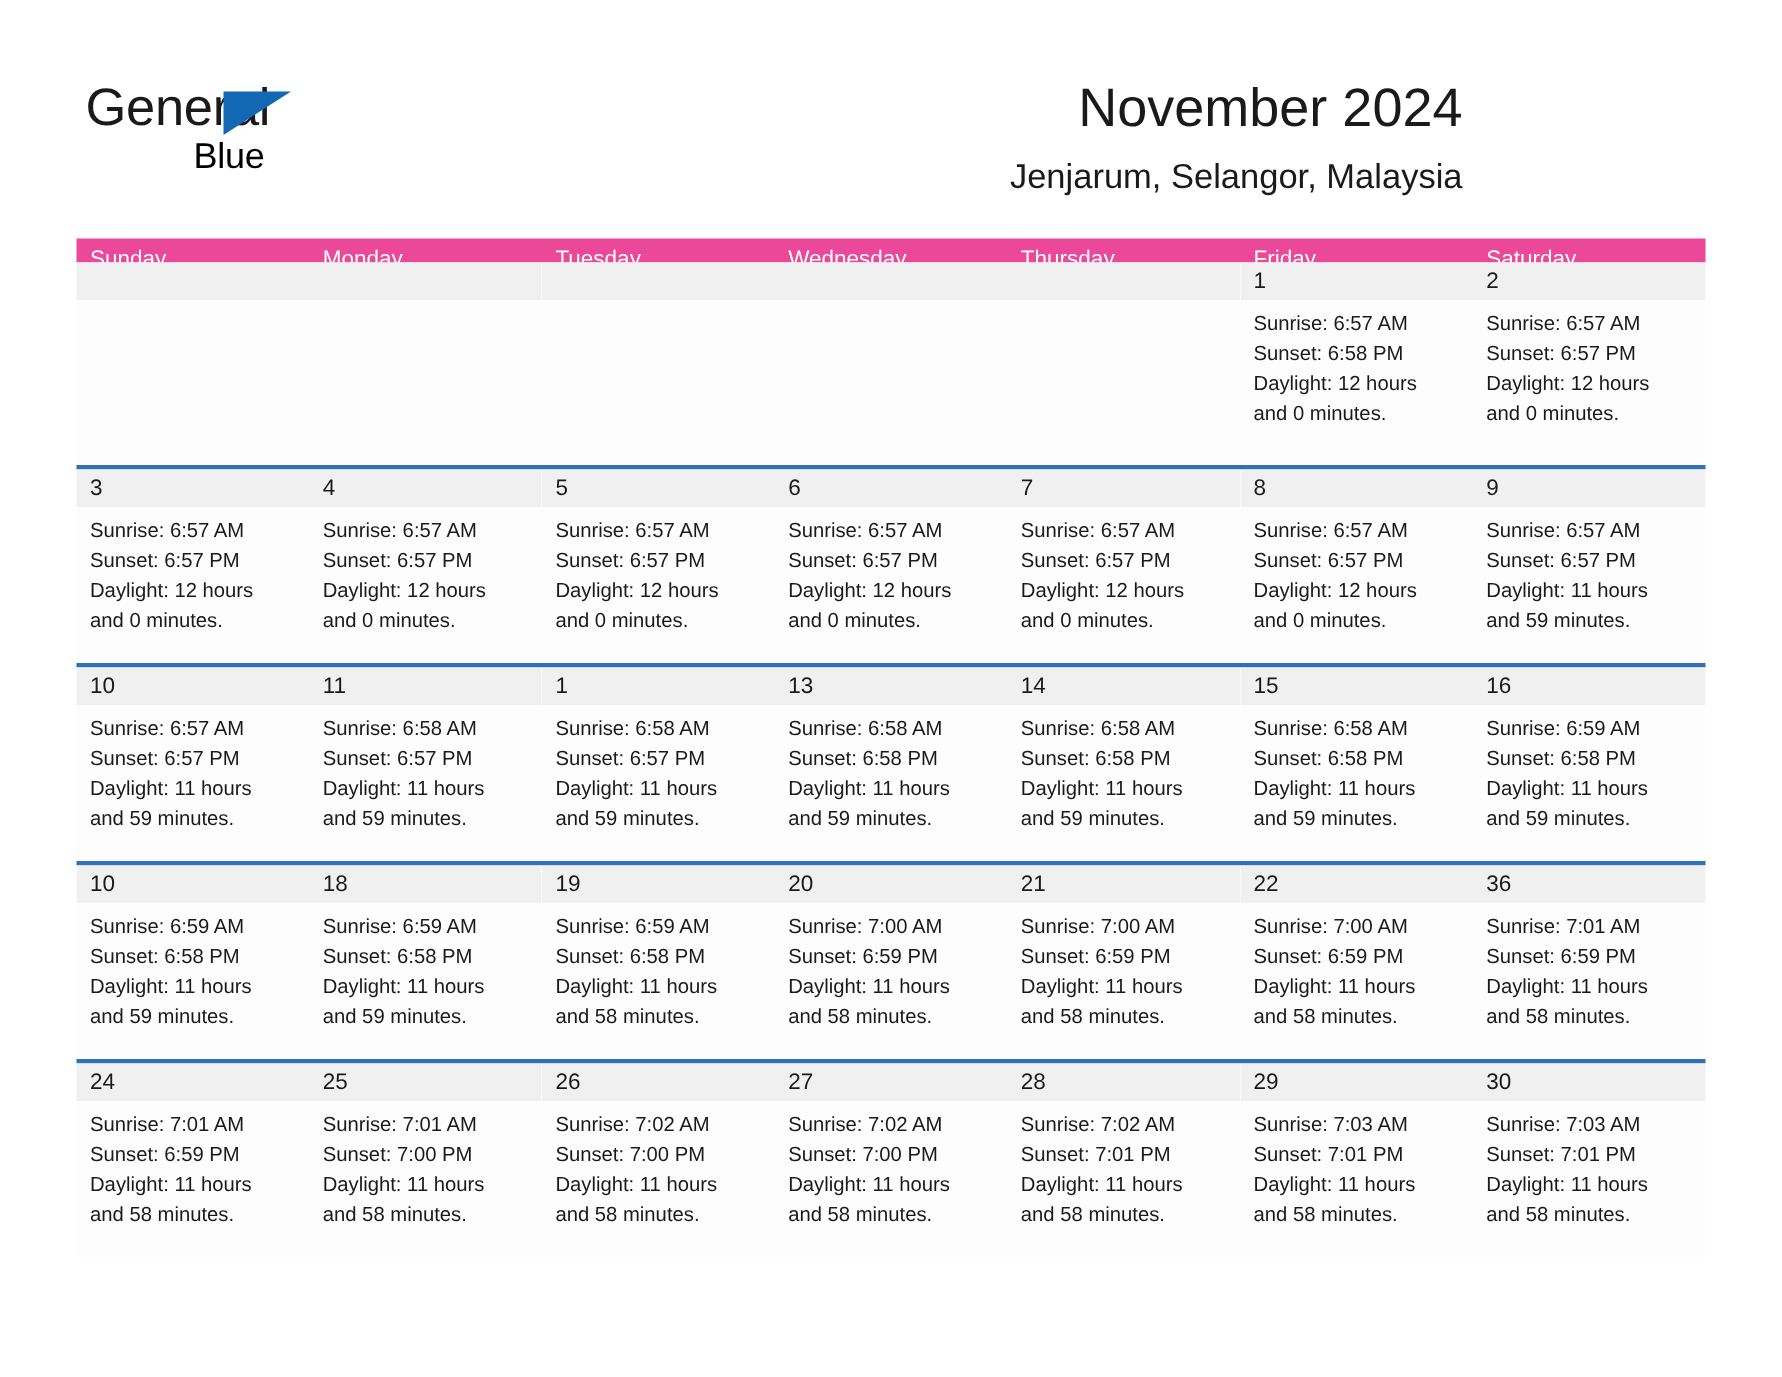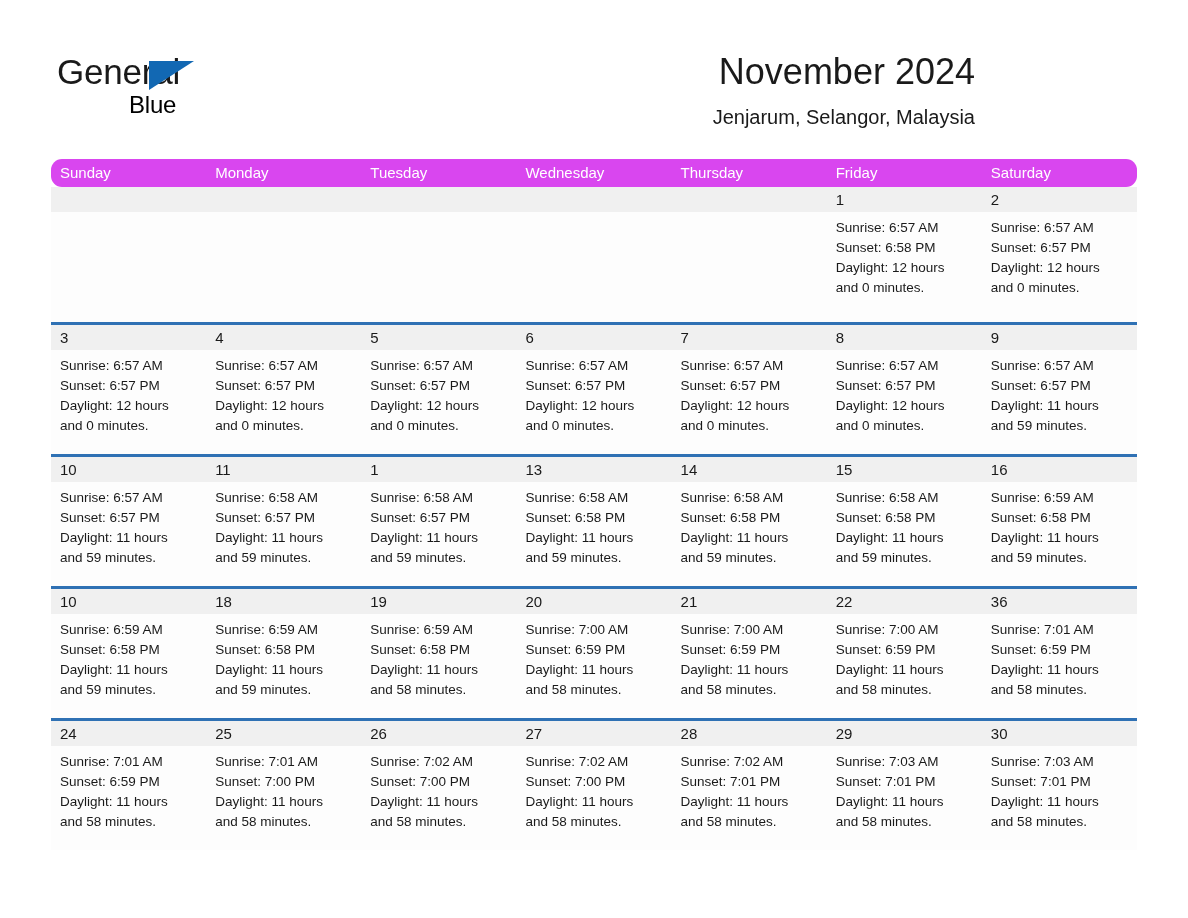--- a/index.html
+++ b/index.html
@@ -72,39 +72,38 @@
   }
   .month-title {
     font-size: 36px;
     color: #1a1a1a;
     line-height: 48px;
     white-space: nowrap;
     font-weight: normal;
     margin: 0;
   }
   .location {
-    font-size: 20px;
+    font-size: 23px;
     color: #1a1a1a;
     line-height: 30px;
     margin-top: 6px;
     white-space: nowrap;
   }
 
   
   .calendar {
     position: absolute;
     left: 51px;
     top: 159px;
     width: 1086px;
   }
   .cal-head {
     display: flex;
-    background: #d946ef;
-    height: 28px;
-    border-radius: 11px;
+    background: #ec4899;
+    height: 16px;
   }
   .cal-head .hcell {
     flex: 1 1 0;
     color: #ffffff;
     font-size: 15px;
     line-height: 28px;
     padding-left: 9px;
     box-sizing: border-box;
     white-space: nowrap;
     overflow: hidden;

